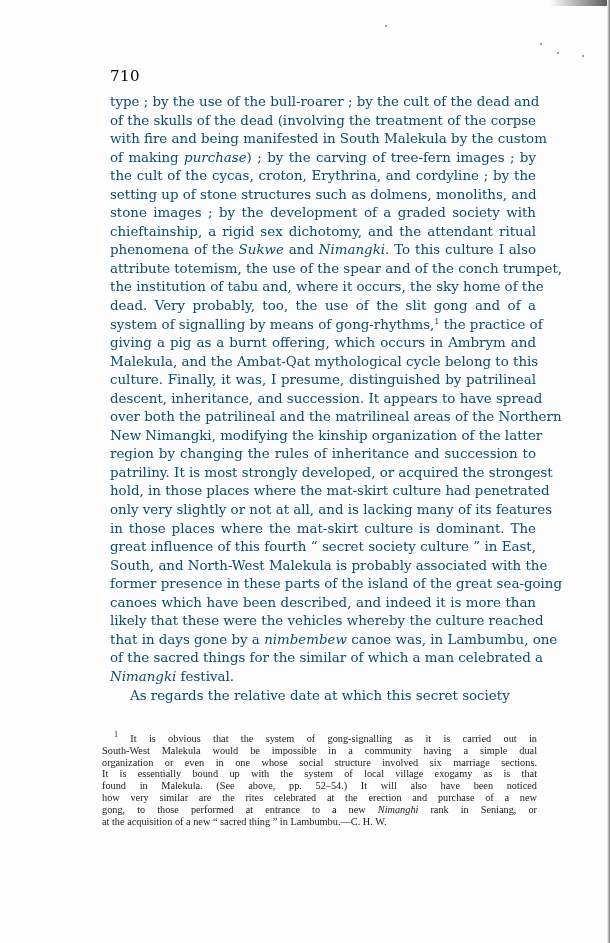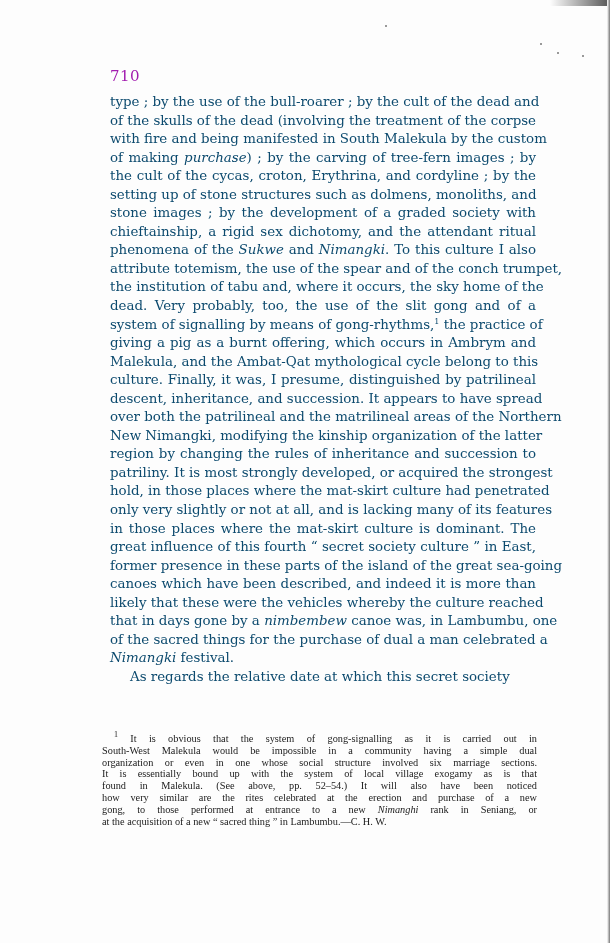--- a/index.html
+++ b/index.html
@@ -1,18 +1,18 @@
 <!DOCTYPE html>
 <html><head>
 <meta charset="utf-8">
 <style>
   html, body { margin: 0; padding: 0; background: #ffffff; }
   body { width: 610px; height: 943px; position: relative; overflow: hidden; }
   .page { position: absolute; left: 0; top: 0; width: 610px; height: 943px; background: #fdfdfd; }
-  .header { position: absolute; top: 67px; left: 110px; width: 426px; height: 20px; font-family: "DejaVu Serif", serif; color: #a21caf; }
+  .header { position: absolute; top: 67px; left: 110px; width: 426px; height: 20px; font-family: "DejaVu Serif", serif; color: #000000; }
   .page-num { position: absolute; left: 0; top: 0; font-size: 15px; letter-spacing: 0.5px; }
   .running-title { position: absolute; left: 0; right: 0; top: 0; text-align: center; font-size: 15px; letter-spacing: 0.6px; }
   .body-text { position: absolute; top: 93px; left: 110px; width: 426px; font-family: "DejaVu Serif", serif; font-size: 13.4px; line-height: 18.55px; color: #0c4a6e; }
   .line { display: block; white-space: nowrap; text-align: justify; text-align-last: justify; height: 18.55px; overflow: visible; }
   .line.last { text-align-last: left; }
   .line.indent { padding-left: 20px; }
   .it { font-style: italic; }
   sup { font-size: 8px; line-height: 0; vertical-align: 5px; }
   .footnotes { position: absolute; top: 733px; left: 102px; width: 435px; font-family: Liberation Serif, serif; font-size: 10.3px; line-height: 11.8px; color: #1a1a1a; }
   .fline { display: block; white-space: nowrap; text-align: justify; text-align-last: justify; height: 11.8px; }
@@ -52,25 +52,26 @@
       <span class="line">culture. Finally, it was, I presume, distinguished by patrilineal</span>
       <span class="line">descent, inheritance, and succession. It appears to have spread</span>
       <span class="line">over both the patrilineal and the matrilineal areas of the Northern</span>
       <span class="line">New Nimangki, modifying the kinship organization of the latter</span>
       <span class="line">region by changing the rules of inheritance and succession to</span>
       <span class="line">patriliny. It is most strongly developed, or acquired the strongest</span>
       <span class="line">hold, in those places where the mat-skirt culture had penetrated</span>
       <span class="line">only very slightly or not at all, and is lacking many of its features</span>
       <span class="line">in those places where the mat-skirt culture is dominant. The</span>
       <span class="line">great influence of this fourth “ secret society culture ” in East,</span>
+      <span class="line">South, and North-West Malekula is probably associated with the</span>
       <span class="line">former presence in these parts of the island of the great sea-going</span>
       <span class="line">canoes which have been described, and indeed it is more than</span>
       <span class="line">likely that these were the vehicles whereby the culture reached</span>
       <span class="line">that in days gone by a <span class="it">nimbembew</span> canoe was, in Lambumbu, one</span>
-      <span class="line">of the sacred things for the purchase of dual a man celebrated a</span>
+      <span class="line">of the sacred things for the similar of which a man celebrated a</span>
       <span class="line last"><span class="it">Nimangki</span> festival.</span>
       <span class="line indent last">As regards the relative date at which this secret society</span>
     </div>
 
   <div class="footnotes" id="footnotes">
       <span class="fline indent"><sup>1</sup> It is obvious that the system of gong-signalling as it is carried out in</span>
       <span class="fline">South-West Malekula would be impossible in a community having a simple dual</span>
       <span class="fline">organization or even in one whose social structure involved six marriage sections.</span>
       <span class="fline">It is essentially bound up with the system of local village exogamy as is that</span>
       <span class="fline">found in Malekula. (See above, pp. 52–54.) It will also have been noticed</span>

